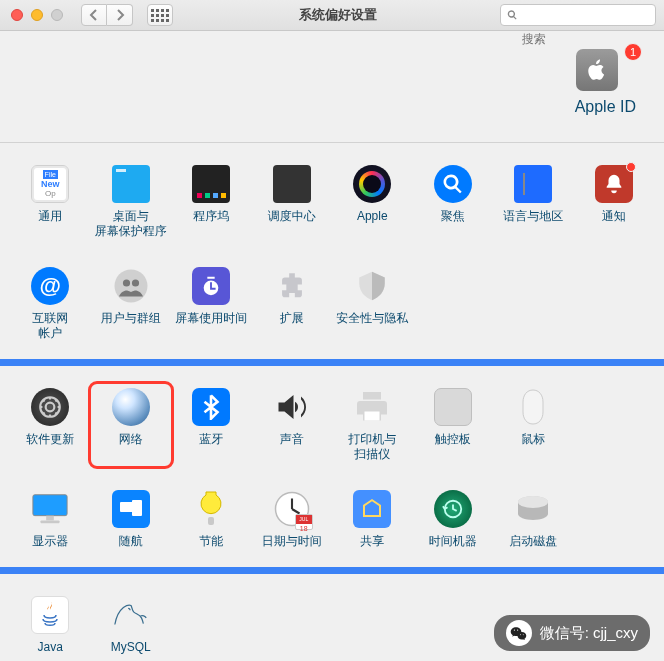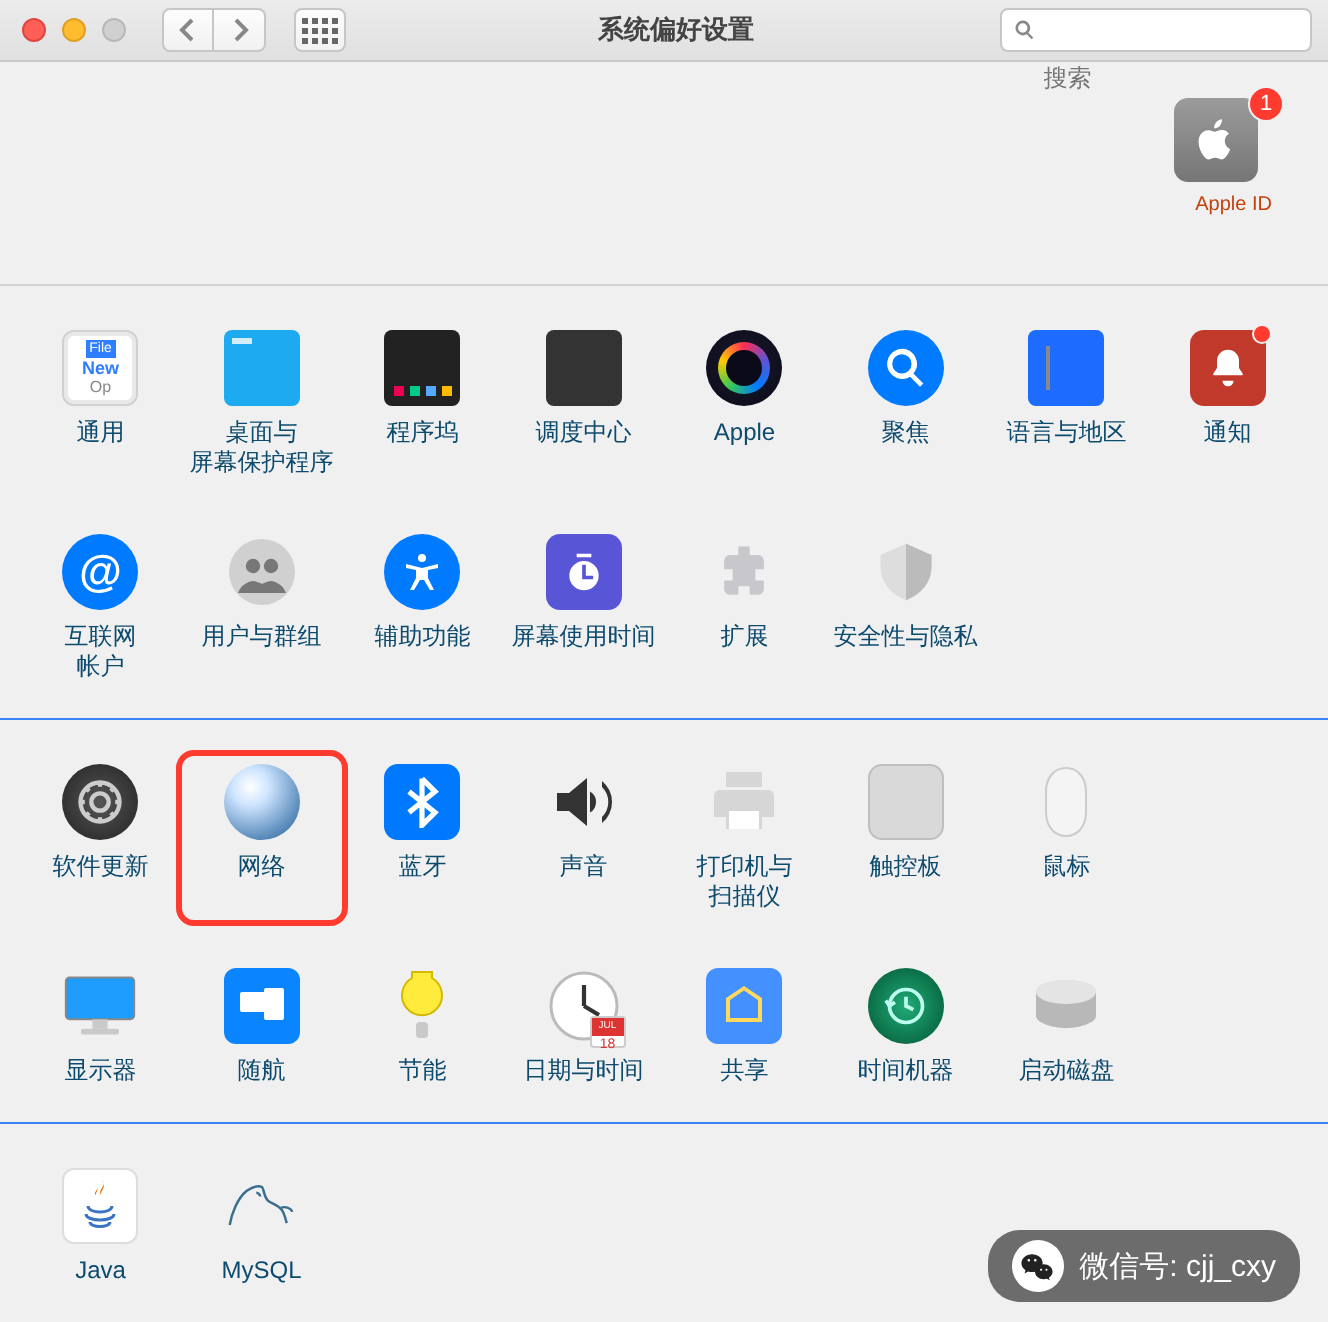--- a/index.html
+++ b/index.html
@@ -79,25 +79,25 @@
     margin: 0 auto 6px;
   }
   .appleid-tile svg { width:24px; height:24px; fill:#fff; }
   .badge {
     position: absolute; top: -6px; right: -6px;
     width: 18px; height: 18px; border-radius: 50%;
     background: #ff3b30; color:#fff;
     font-size: 11px; display:flex; align-items:center; justify-content:center;
     border: 1.5px solid #f0f0f0;
   }
-  .appleid .label { font-size: 10px; color:#c2410c;margin-left:17px; }
+  .appleid .label { font-size: 16px; color:#0c4a6e;margin-left:17px; }
   
   .section {
     padding: 18px 10px 14px;
-    border-bottom: 1px solid #3b82f6;
+    border-bottom: 7px solid #3b82f6;
   }
   .section:last-of-type { border-bottom: none; }
   .grid {
     display: grid;
     grid-template-columns: repeat(8, 1fr);
     row-gap: 20px;
   }
   .item {
     display: flex; flex-direction: column; align-items: center;
     text-align: center; gap: 6px;
@@ -267,29 +267,20 @@
             <svg width="36" height="36" viewBox="0 0 24 24" fill="#888">
               <circle cx="12" cy="12" r="11" fill="#d0d0d0"></circle>
               <circle cx="9" cy="10" r="2.4" fill="#777"></circle>
               <circle cx="15" cy="10" r="2.4" fill="#777"></circle>
               <path d="M4 19c1-3 4-4 5-4s3 1 3 1 2-1 3-1 4 1 5 4" fill="#777"></path>
             </svg>
           </div>
           <div class="label">用户与群组</div>
         </div>
         <div class="item">
-          <div class="icon" style="background:#007aff;border-radius:50%;display:flex;align-items:center;justify-content:center">
-            <svg width="24" height="24" viewBox="0 0 24 24" fill="#fff">
-              <circle cx="12" cy="5" r="2"></circle>
-              <path d="M4 8l8 2 8-2v2l-5 1v4l3 6h-2l-3-5h-2l-3 5H6l3-6v-4L4 10z"></path>
-            </svg>
-          </div>
-          <div class="label">辅助功能</div>
-        </div>
-        <div class="item">
           <div class="icon" style="background:#5856d6;border-radius:7px;display:flex;align-items:center;justify-content:center">
             <svg width="22" height="22" viewBox="0 0 24 24" fill="#fff">
               <path d="M8 2h8v2h-8zM12 6a8 8 0 100 16 8 8 0 000-16zm1 8h4v2h-6V8h2z"></path>
             </svg>
           </div>
           <div class="label">屏幕使用时间</div>
         </div>
         <div class="item">
           <div class="icon">
             <svg width="34" height="34" viewBox="0 0 24 24" fill="#c7c7cc">

